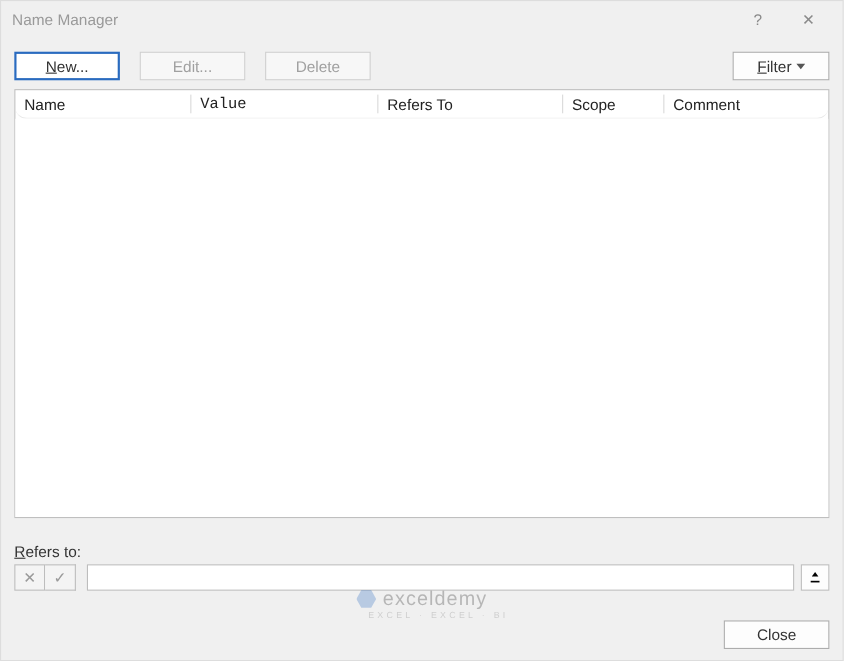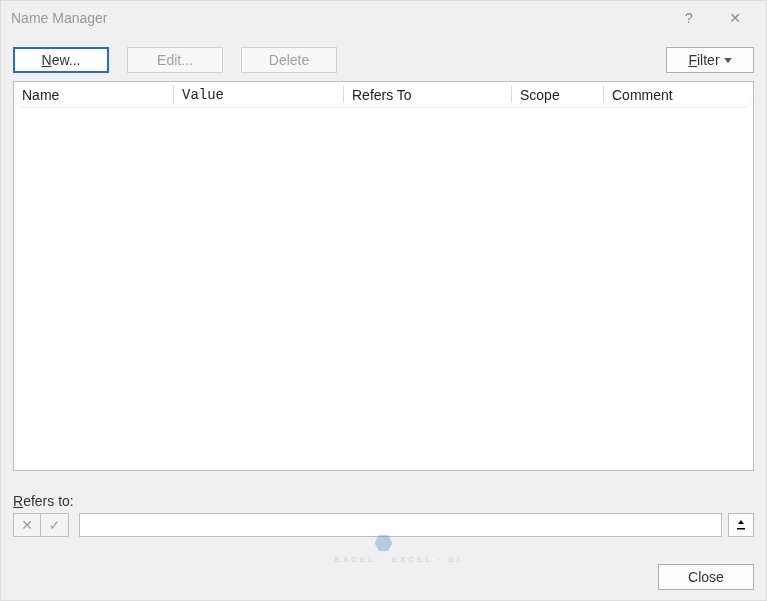--- a/index.html
+++ b/index.html
@@ -248,18 +248,19 @@
       <svg viewBox="0 0 12 12">
         <path d="M6 1 L3 5 L9 5 Z" fill="#000"></path>
         <rect x="2" y="9" width="8" height="1.5" fill="#000"></rect>
       </svg>
     </div>
   </div>
 </div>
 
 <div class="watermark">
   <span class="hex"></span>
+  <span>exceldemy</span>
   <div class="sub">EXCEL · EXCEL · BI</div>
 </div>
 
 <div class="footer">
   <button class="btn" style="min-width:96px;">Close</button>
 </div>
 
 </body></html>

